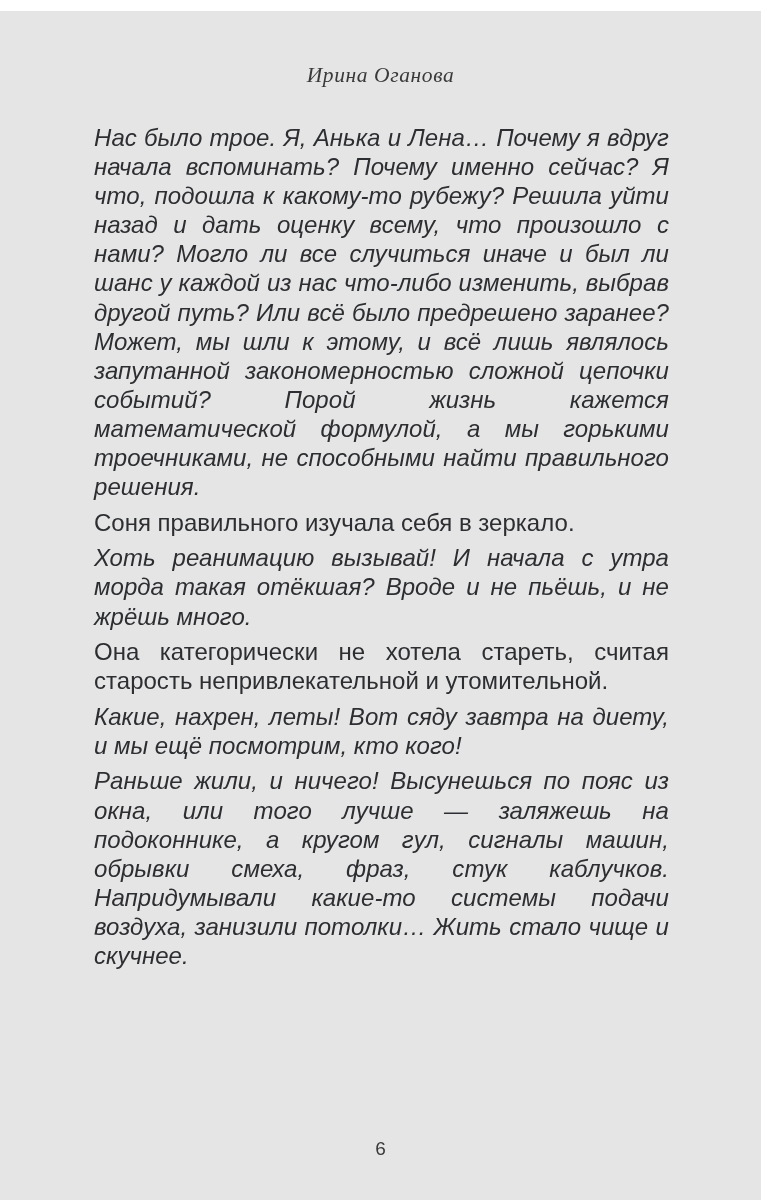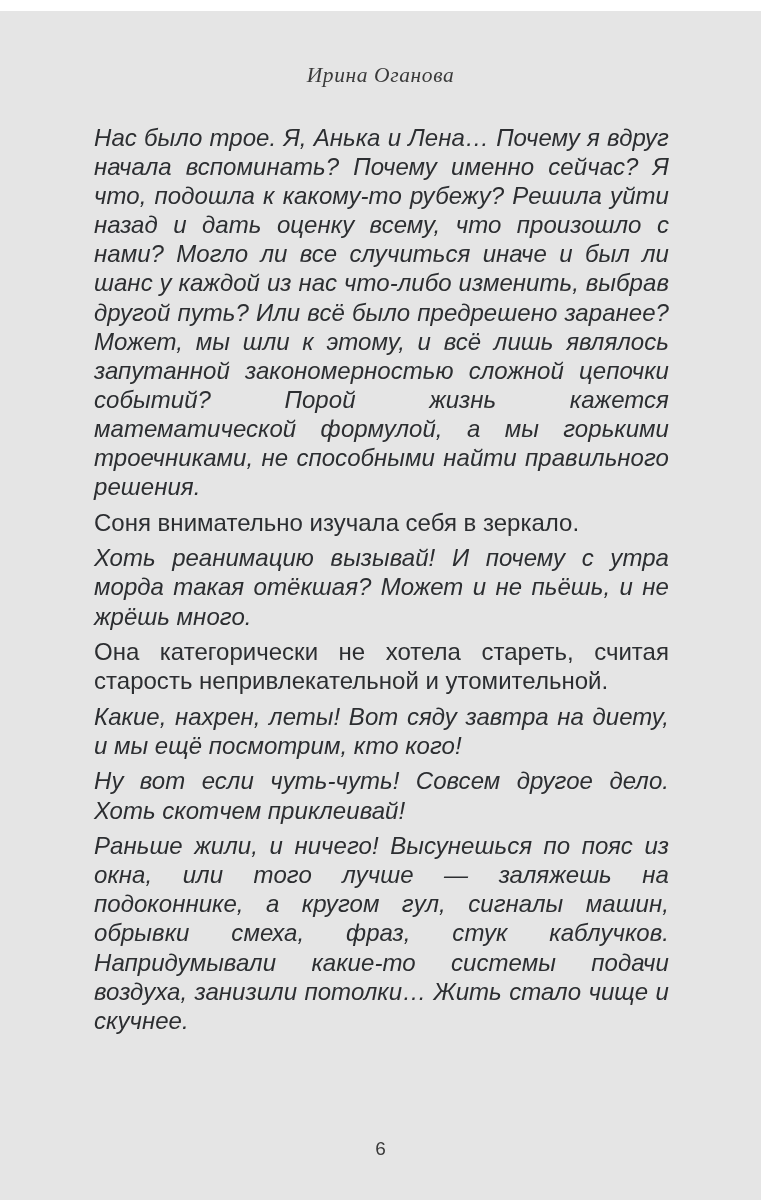--- a/index.html
+++ b/index.html
@@ -95,23 +95,22 @@
 </style>
 </head>
 <body>
 
 <div class="page">
 
   <div class="running-head">Ирина Оганова</div>
 
   <div class="text-column">
     <p class="para italic">Нас было трое. Я, Анька и Лена… Почему я вдруг начала вспоминать? Почему именно сейчас? Я что, подошла к какому-то рубежу? Решила уйти назад и дать оценку всему, что произошло с нами? Могло ли все случиться иначе и был ли шанс у каждой из нас что-либо изменить, выбрав другой путь? Или всё было предрешено заранее? Может, мы шли к этому, и всё лишь являлось запутанной закономерностью сложной цепочки событий? Порой жизнь кажется математической формулой, а мы горькими троечниками, не способными найти правильного решения.</p>
-    <p class="para roman">Соня внимательно изучала себя в зеркало.</p>
-    <p class="para italic">Хоть реанимацию вызывай! И почему с утра морда такая отёкшая? Может и не пьёшь, и не жрёшь много.</p>
+    <p class="para roman">Соня правильного изучала себя в зеркало.</p>
+    <p class="para italic">Хоть реанимацию вызывай! И начала с утра морда такая отёкшая? Вроде и не пьёшь, и не жрёшь много.</p>
     <p class="para roman">Она категорически не хотела стареть, считая старость непривлекательной и утомительной.</p>
     <p class="para italic">Какие, нахрен, леты! Вот сяду завтра на диету, и мы ещё посмотрим, кто кого!</p>
-    <p class="para italic">Ну вот если чуть-чуть! Совсем другое дело. Хоть скотчем приклеивай!</p>
     <p class="para italic">Раньше жили, и ничего! Высунешься по пояс из окна, или того лучше — заляжешь на подоконнике, а кругом гул, сигналы машин, обрывки смеха, фраз, стук каблучков. Напридумывали какие-то системы подачи воздуха, занизили потолки… Жить стало чище и скучнее.</p>
   </div>
 
   <div class="folio">6</div>
 
 </div>
 
 </body></html>

